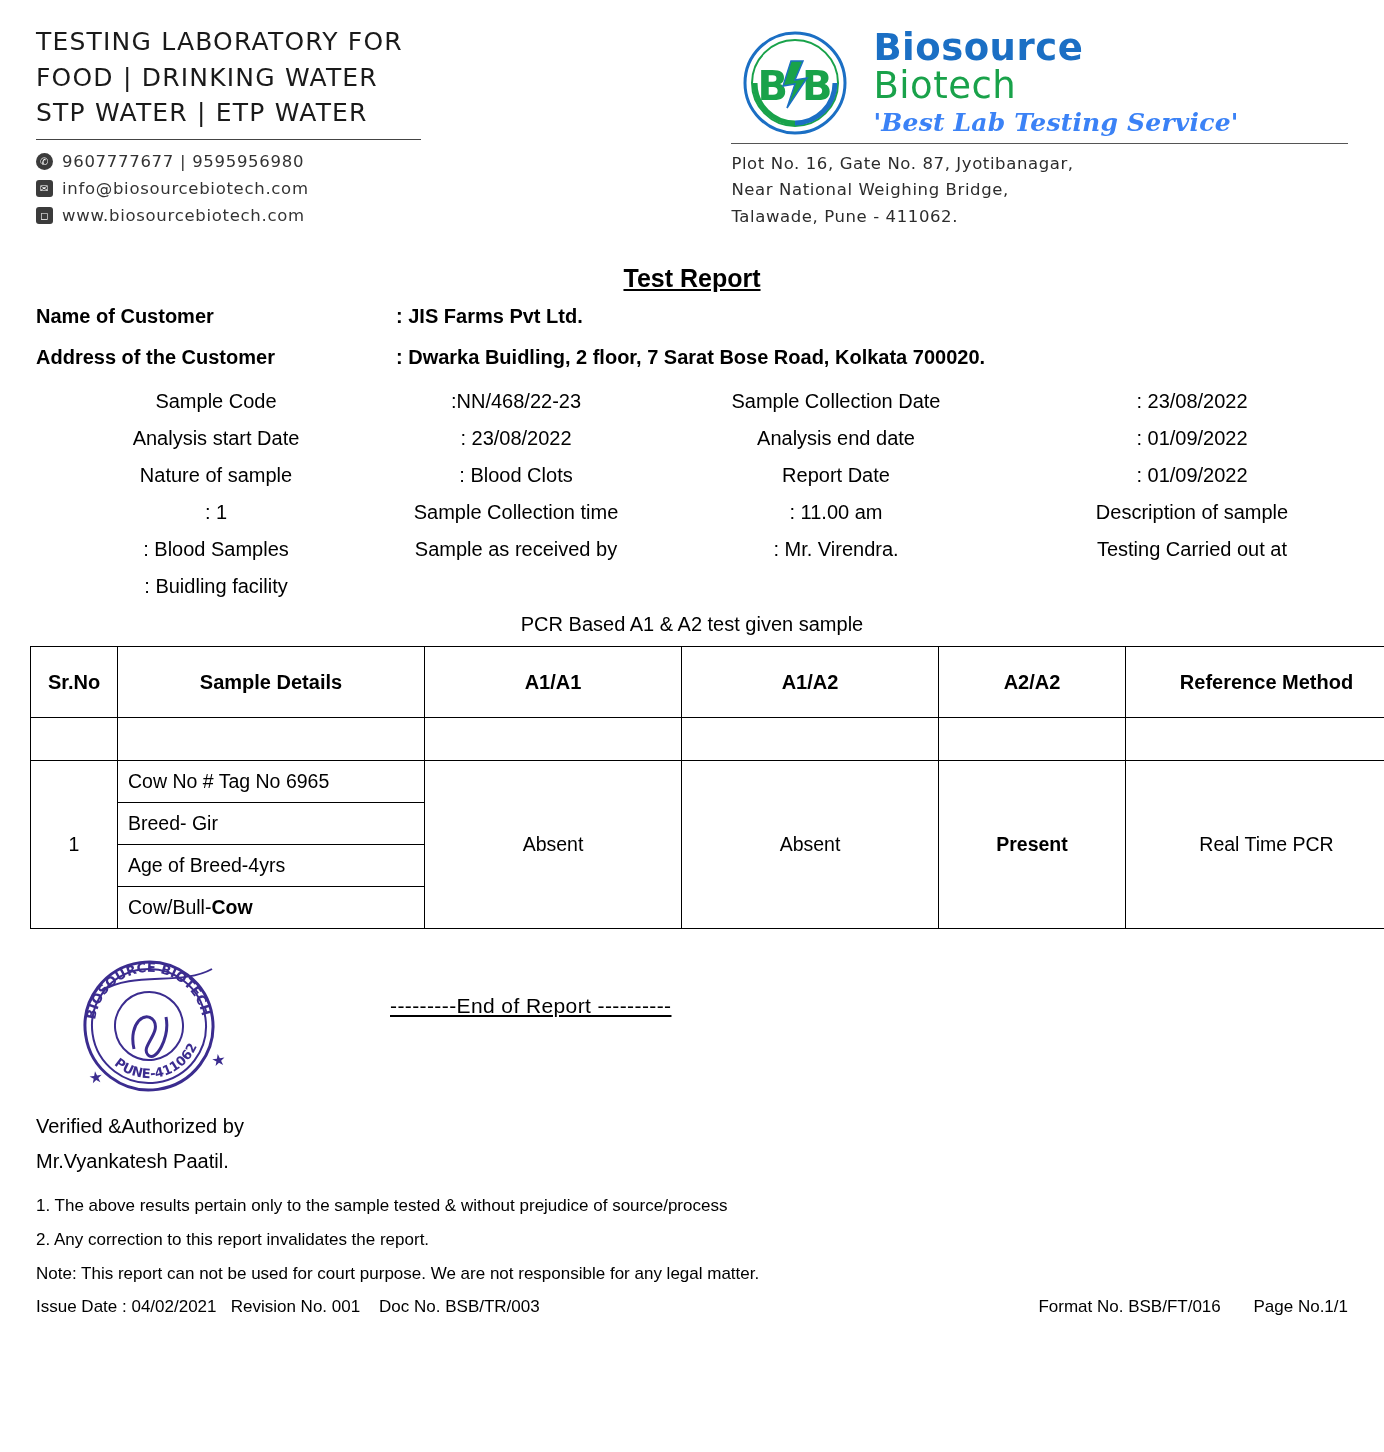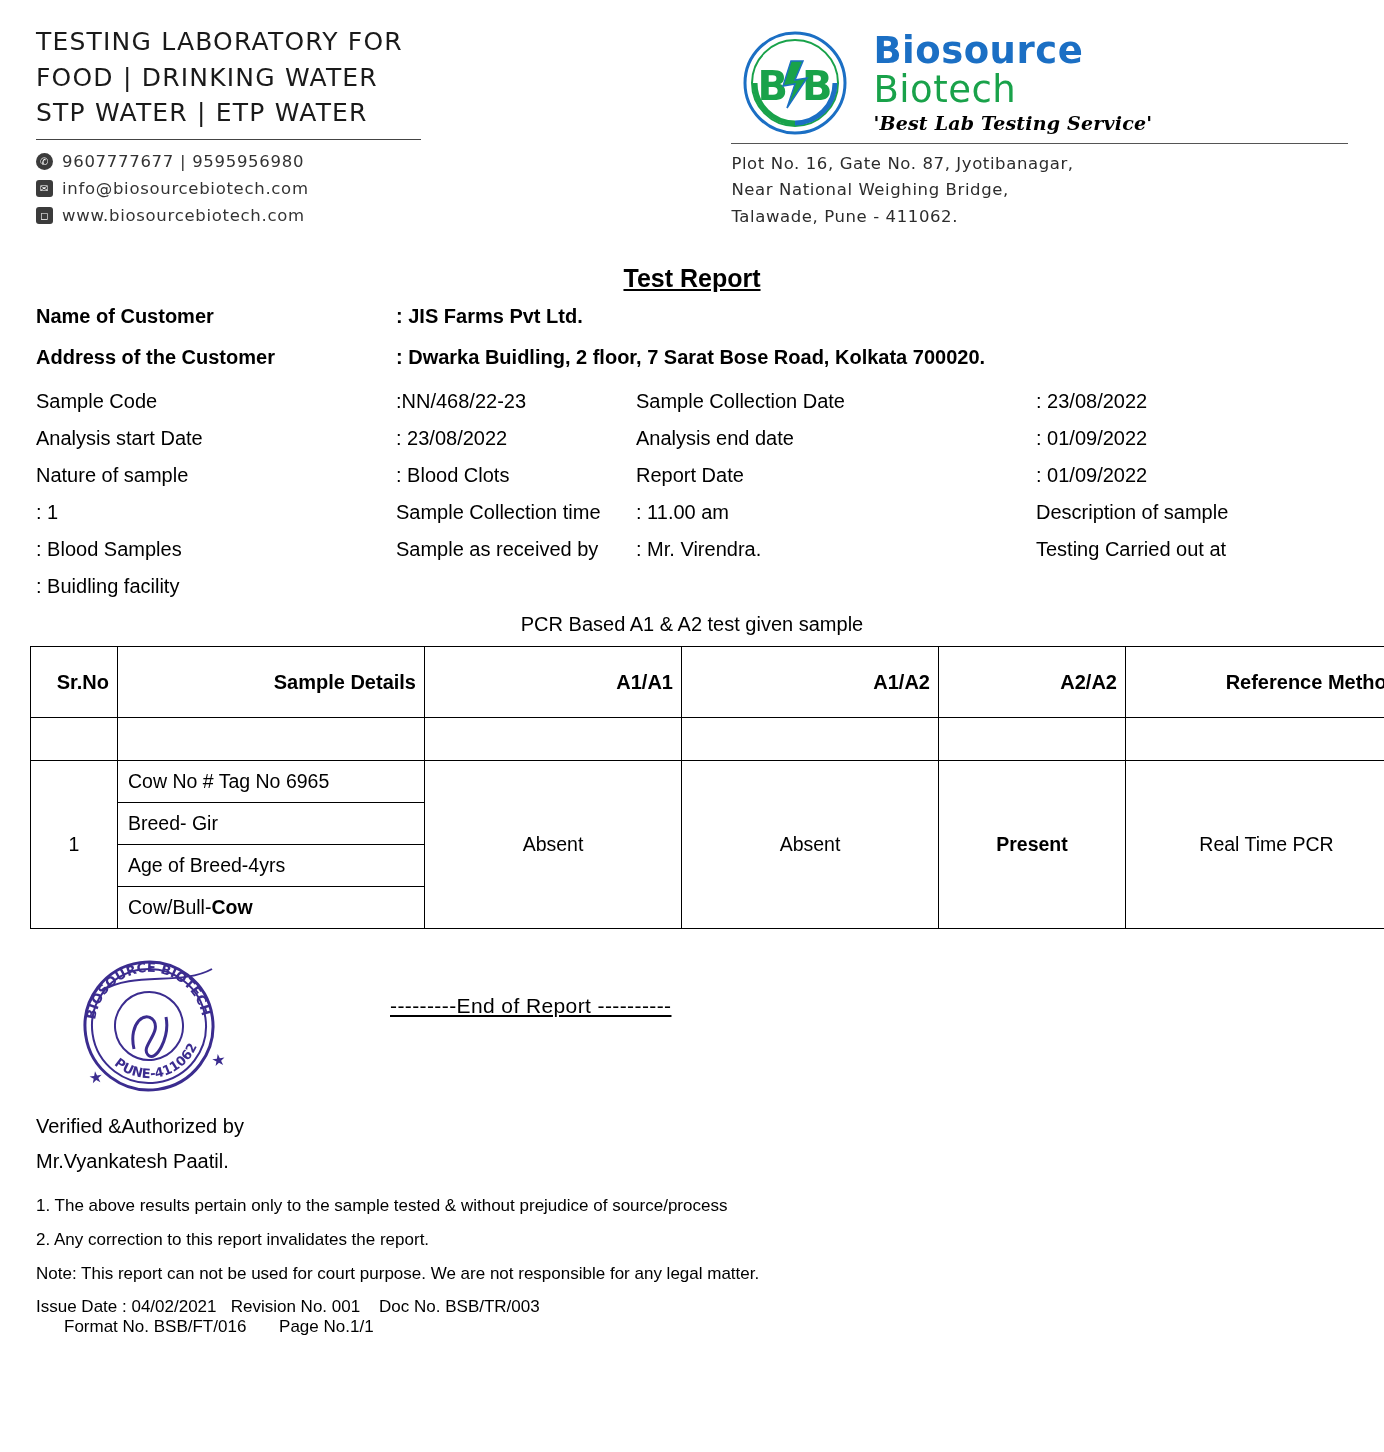--- a/index.html
+++ b/index.html
@@ -105,22 +105,22 @@
     font-weight: normal;
     font-size: 37px;
     color: #19a24a;
     letter-spacing: 0.5px;
     line-height: 1.04;
   }
   .brand-tag {
     font-family: "DejaVu Serif", serif;
     font-style: italic;
     font-weight: bold;
-    font-size: 19px;
-    color: #000000;
+    font-size: 25px;
+    color: #3b82f6;
     margin-top: 3px;
     letter-spacing: 0.2px;
   }
   .brand-rule {
     border-top: 1.4px solid #555;
     margin: 5px 0 7px 0;
     width: 100%;
   }
   .addr-line {
     font-family: "DejaVu Sans", sans-serif;
@@ -156,20 +156,21 @@
   }
   .info-top-row .val {
     font-weight: bold;
   }
   .grid {
     display: grid;
     grid-template-columns: 360px 240px 400px auto;
     row-gap: 8px;
     font-size: 20px;
     line-height: 1.45;
+    text-align: center;
   }
   .grid div {
     white-space: nowrap;
   }
 
   .subheading {
     text-align: center;
     font-size: 20px;
     margin: 12px 0 10px 0;
   }
@@ -185,21 +186,21 @@
     table-layout: fixed;
   }
   table.rtbl td, table.rtbl th {
     border: 1.6px solid #000;
     padding: 6px 8px;
     font-size: 19.5px;
     vertical-align: middle;
   }
   table.rtbl th {
     font-weight: bold;
-    text-align: right;
+    text-align: center;
     font-size: 20px;
     height: 58px;
   }
   .col-sr { width: 70px; }
   .col-det { width: 290px; }
   .col-a1a1 { width: 240px; }
   .col-a1a2 { width: 240px; }
   .col-a2a2 { width: 170px; }
   .col-ref { width: 265px; }
 
@@ -252,21 +253,20 @@
     box-sizing: border-box;
     font-size: 17px;
     line-height: 2.0;
   }
   .footline {
     padding: 6px 36px 20px 36px;
     box-sizing: border-box;
     display: flex;
     justify-content: space-between;
     font-size: 17px;
-    flex-direction: column;
   }
   .footline .right span { margin-left: 28px; }
 </style>
 </head>
 <body>
 
 <div class="page">
 
   <div class="header">
 

